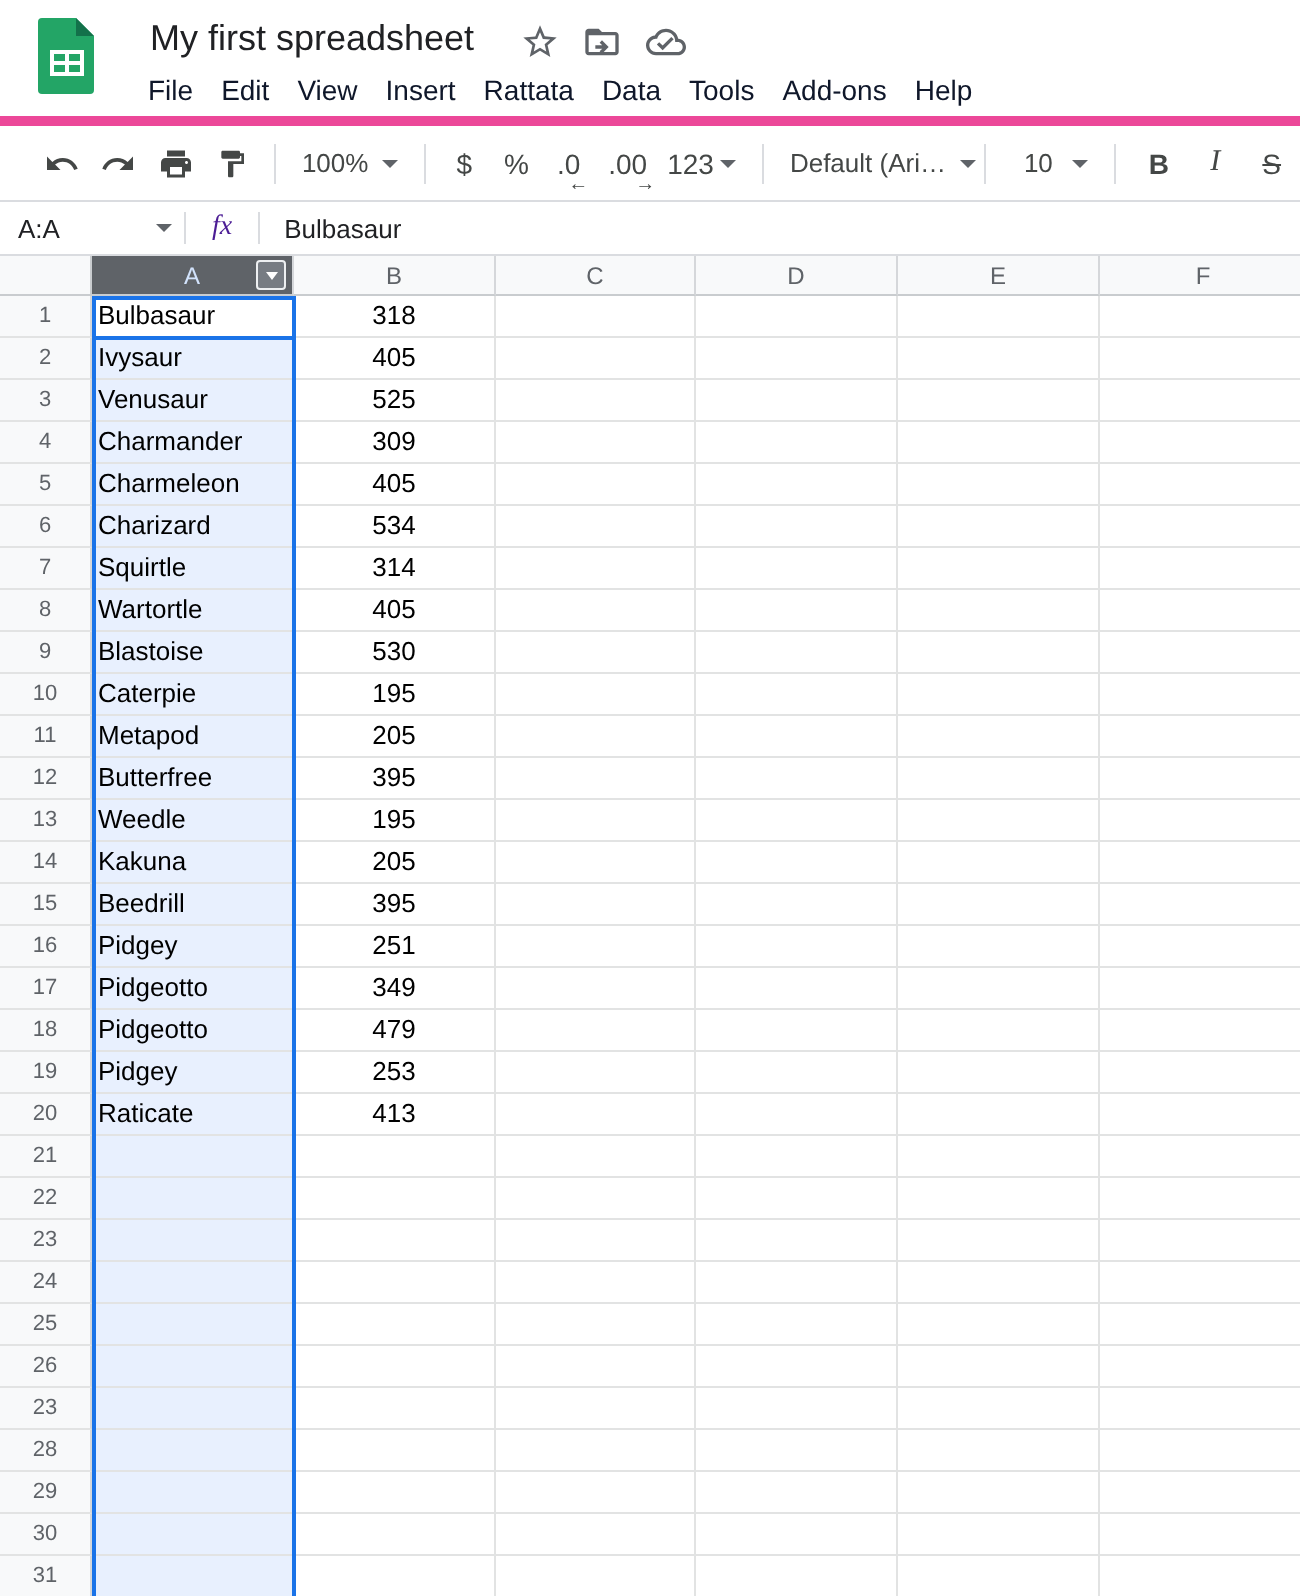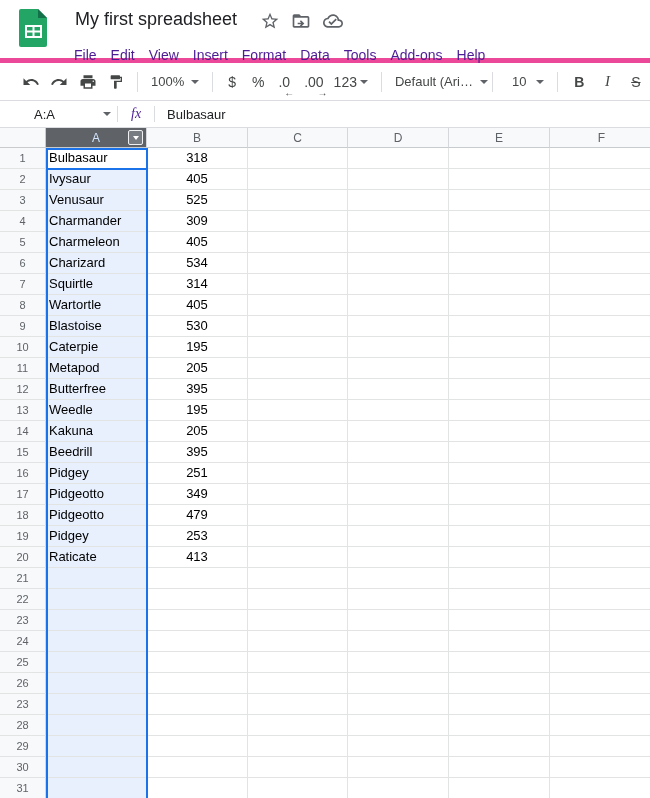--- a/index.html
+++ b/index.html
@@ -9,40 +9,40 @@
     font-family:"Liberation Sans", sans-serif; background:#fff;
   }
   
   .app-header{ position:absolute; left:0; top:0; width:650px; height:63px;
     border-bottom:5px solid #ec4899; background:#fff;}
   .logo{ position:absolute; left:19px; top:9px; }
   .doc-title{ position:absolute; left:75px; top:9px; font-size:18px; color:#202124; white-space:nowrap;}
   .title-icons{ position:absolute; left:260px; top:11px; display:flex; gap:11px; align-items:center;}
   .title-icons svg{ fill:#5f6368; }
   .menu-bar{ position:absolute; left:67px; top:35px; display:flex; }
-  .menu-item{ padding:2px 7px; font-size:14px; color:#4c1d95; border-radius:3px; cursor:default; white-space:nowrap;margin-top:10px;}
+  .menu-item{ padding:2px 7px; font-size:14px; color:#0f172a; border-radius:3px; cursor:default; white-space:nowrap;}
   
   .toolbar{ position:absolute; left:0; top:63px; width:650px; height:38px;
     border-bottom:1px solid #dadce0; display:flex; align-items:center;
     padding-left:17px; color:#444746; background:#fff;text-align:center;}
   .tb-icon{ width:27px; height:24px; display:flex; align-items:center; justify-content:center; margin:0 2px; border-radius:4px;}
   .tb-icon svg{ fill:#444746; }
   .tb-sep{ width:1px; height:20px; background:#dadce0; margin:0 7px; flex:none;}
   .tb-text-btn{ display:flex; align-items:center; font-size:13px; color:#444746; padding:0 6px; height:24px; border-radius:4px; white-space:nowrap;}
   .caret{ width:0; height:0; border-left:4px solid transparent; border-right:4px solid transparent; border-top:4px solid #5f6368; margin-left:7px; flex:none;}
   .fmt-btn{ font-size:14px; padding:0 8px; height:24px; display:flex; align-items:center; border-radius:4px;}
   .dec-btn{ position:relative; padding:0 8px 0 6px;}
   .dec-arrow{ position:absolute; bottom:-4px; right:4px; font-size:10px; color:#444746;}
   .bold-t{ font-weight:bold; font-size:14px;}
   .italic-t{ font-style:italic; font-family:"Liberation Serif",serif; font-size:15px;}
   .strike-t{ text-decoration:line-through; font-size:14px;}
   
   .formula-bar{ position:absolute; left:0; top:101px; width:650px; height:27px;
     border-bottom:1px solid #dadce0; display:flex; align-items:center; font-size:13px; color:#202124; background:#fff;}
-  .name-box{ width:92px; display:flex; align-items:center; justify-content:space-between; padding:0 6px 0 9px; flex:none;margin-left:25px;}
+  .name-box{ width:92px; display:flex; align-items:center; justify-content:space-between; padding:0 6px 0 9px; flex:none;}
   .fx-label{ font-family:"Liberation Serif",serif; font-style:italic; color:#4c1d95; font-size:14px; padding:0 13px;}
   .fb-sep{ width:1px; height:16px; background:#dadce0; flex:none;}
   .formula-value{ padding-left:12px; }
   
   .grid{ position:absolute; left:0; top:128px; width:650px; height:670px; overflow:hidden; background:#fff;}
   .col-header-row{ display:flex; height:20px; }
   .corner-cell{ width:46px; height:20px; background:#f8f9fa;
     border-right:1px solid #c9cccf; border-bottom:1px solid #c9cccf; flex:none;}
   .col-header{ height:20px; background:#f8f9fa; color:#5f6368; font-size:12px;
     border-right:1px solid #d5d7da; border-bottom:1px solid #c9cccf;
@@ -99,21 +99,21 @@
         <svg width="22" height="20" viewBox="0 0 24 24">
             <path d="M19.35 10.04C18.67 6.59 15.64 4 12 4 9.11 4 6.6 5.64 5.35 8.04 2.34 8.36 0 10.91 0 14c0 3.31 2.69 6 6 6h13c2.76 0 5-2.24 5-5 0-2.64-2.05-4.78-4.65-4.96zM19 18H6c-2.21 0-4-1.79-4-4s1.79-4 4-4h.71C7.37 7.69 9.48 6 12 6c3.04 0 5.5 2.46 5.5 5.5V12H19c1.66 0 3 1.34 3 3s-1.34 3-3 3zm-9-1l-3.5-3.5 1.41-1.41L10 14.17 15.18 9l1.41 1.41L10 17z"></path>
           </svg>
       </span>
     </div>
     <div class="menu-bar">
       <span class="menu-item">File</span>
       <span class="menu-item">Edit</span>
       <span class="menu-item">View</span>
       <span class="menu-item">Insert</span>
-      <span class="menu-item">Format</span>
+      <span class="menu-item">Rattata</span>
       <span class="menu-item">Data</span>
       <span class="menu-item">Tools</span>
       <span class="menu-item">Add-ons</span>
       <span class="menu-item">Help</span>
     </div>
   </div>
 
   <div class="toolbar">
     <span class="tb-icon">
       <svg width="18" height="18" viewBox="0 0 24 24">

